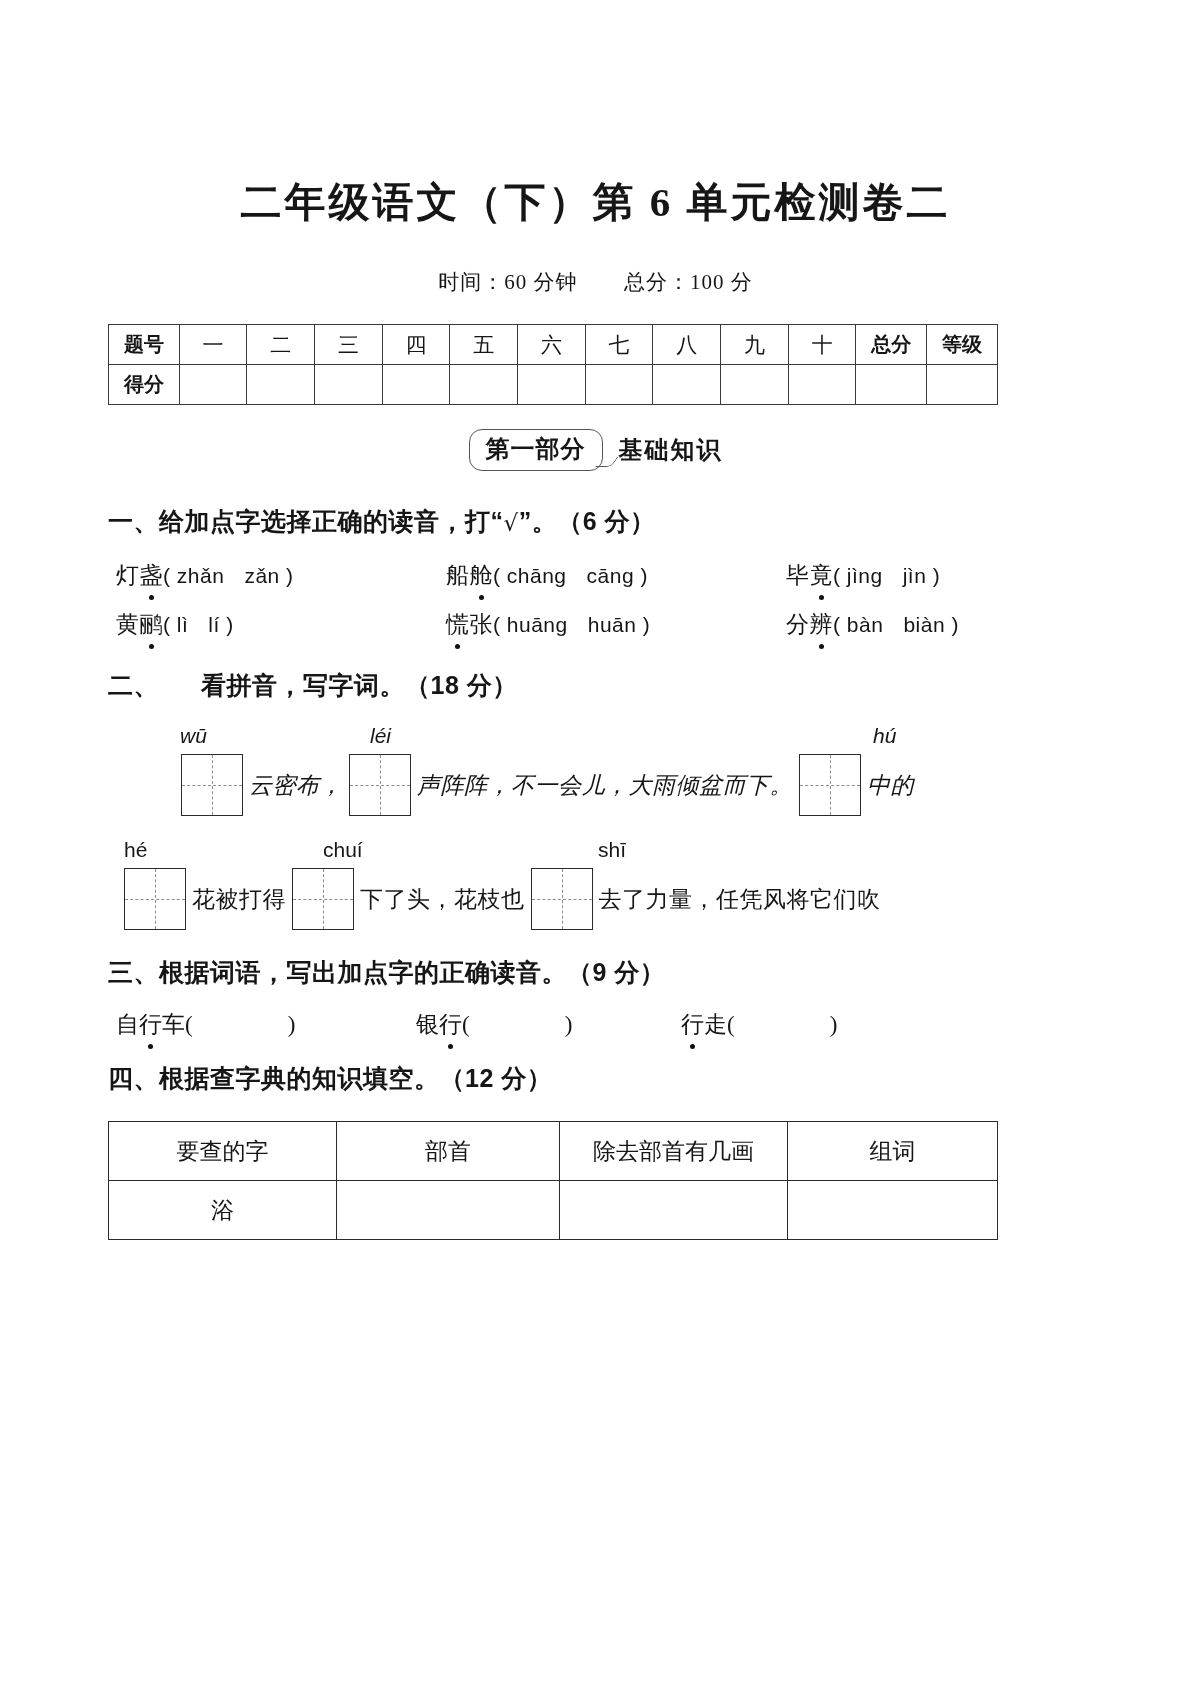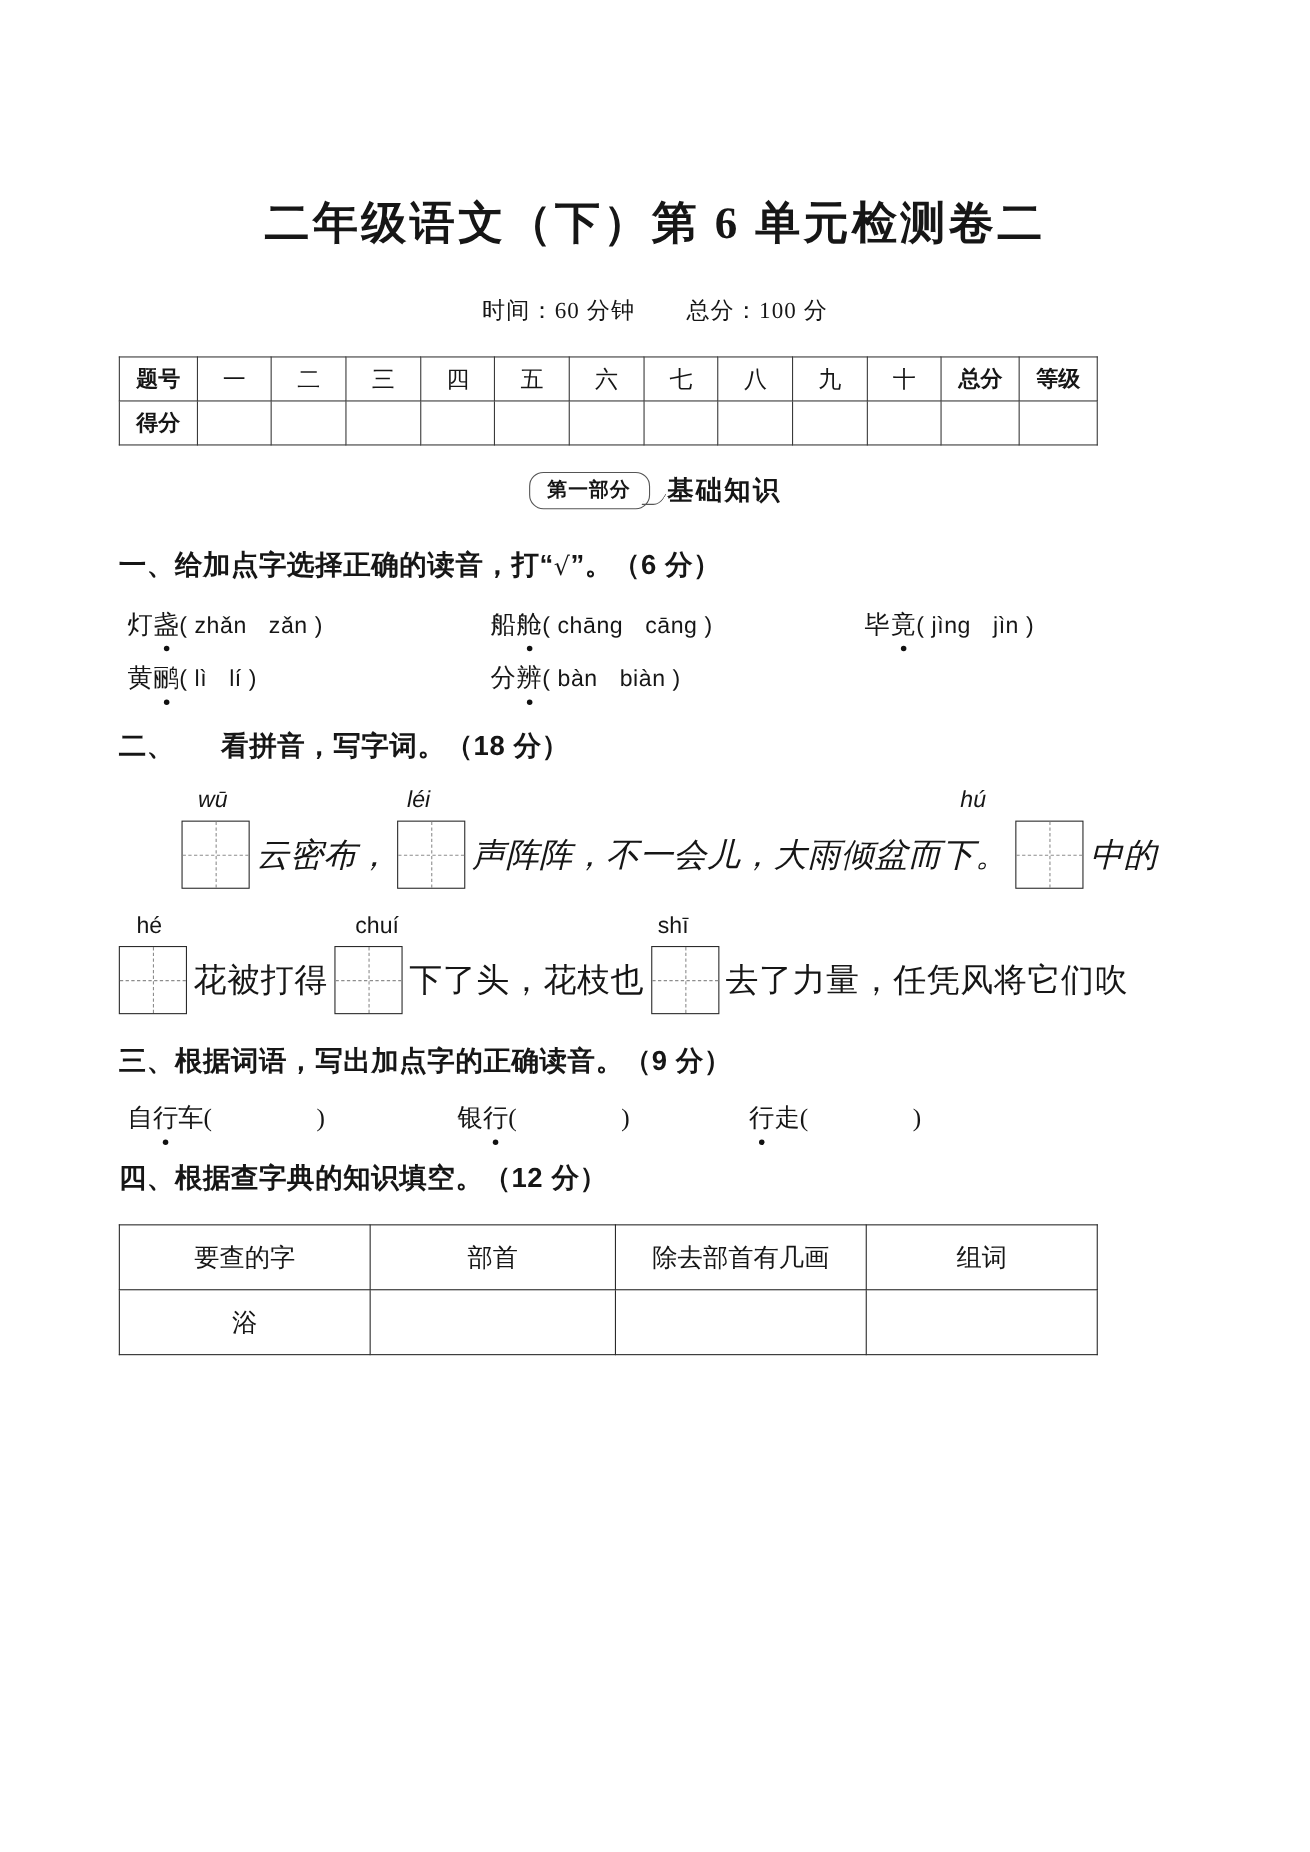--- a/index.html
+++ b/index.html
@@ -71,21 +71,21 @@
     margin-top: 24px;
     display: flex;
     justify-content: center;
     align-items: center;
     gap: 16px;
   }
   .part-tag {
     border: 1.4px solid #555;
     border-radius: 13px;
     padding: 3px 16px 5px 16px;
-    font-size: 18px;
+    font-size: 24px;
     font-family: "Liberation Sans", sans-serif;
     font-weight: bold;
     position: relative;
     letter-spacing: 1px;
   }
   .part-tag::after {
     content: "";
     position: absolute;
     right: -13px;
     bottom: 3px;
@@ -168,22 +168,23 @@
     font-size: 21px;
   }
   .py-labels span {
     position: absolute;
     top: 0;
   }
   .sent-row {
     display: flex;
     align-items: center;
     white-space: nowrap;
-    font-size: 30px;
+    font-size: 23px;
     letter-spacing: 0.5px;
+    margin-left: 16px;
   }
   .tzg {
     width: 62px;
     height: 62px;
     border: 1.4px solid #2b2b2b;
     position: relative;
     flex: none;
     box-sizing: border-box;
   }
   .tzg::before {
@@ -327,20 +328,23 @@
     </div>
     <div class="choice-item">
       <span>毕</span><span class="dotted">竟</span><span></span><span class="py">(&nbsp;<span>jìng</span><span class="sep"></span><span>jìn</span>&nbsp;)</span>
     </div>
   </div>
 
   <div class="choice-row r2">
     <div class="choice-item c1">
       <span>黄</span><span class="dotted">鹂</span><span></span><span class="py">(&nbsp;<span>lì</span><span class="sep"></span><span>lí</span>&nbsp;)</span>
     </div>
+    <div class="choice-item c2">
+      <span></span><span class="dotted">慌</span><span>张</span><span class="py">(&nbsp;<span>huāng</span><span class="sep"></span><span>huān</span>&nbsp;)</span>
+    </div>
     <div class="choice-item">
       <span>分</span><span class="dotted">辨</span><span></span><span class="py">(&nbsp;<span>bàn</span><span class="sep"></span><span>biàn</span>&nbsp;)</span>
     </div>
   </div>
 
   <div class="q-head q2-head">
     <span>二、</span><span class="sp"></span><span>看拼音，写字词。（18 分）</span>
   </div>
 
   <div class="py-line" style="margin-top:22px;font-style:italic;">

